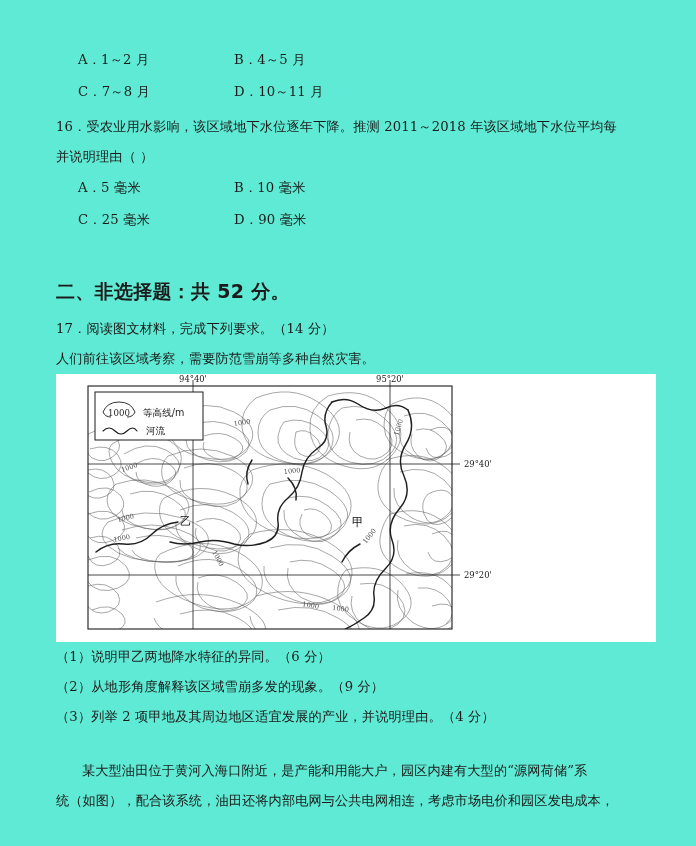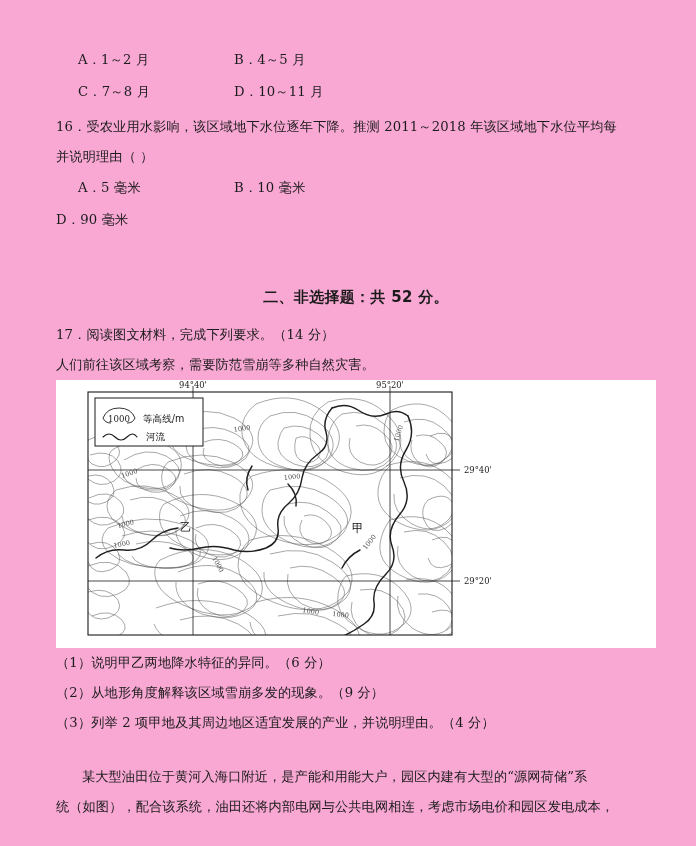--- a/index.html
+++ b/index.html
@@ -14,21 +14,21 @@
     font-family: "DejaVu Serif", "Liberation Serif", serif;
     color: #1b1b1b;
     overflow: hidden;
   }
 
   .page {
     position: absolute;
     left: 0; top: 0;
     width: 696px;
     height: 846px;
-    background: #f9a8d4;
+    background: #5eead4;
     text-decoration: underline;
   }
 
   .content {
     position: absolute;
     left: 56px;
     top: 44px;
     width: 600px;
   }
 
@@ -44,27 +44,26 @@
   .opt-b { padding-left: 0px; }
 
   .q-line {
     font-size: 13.2px;
     line-height: 30px;
     letter-spacing: 0.15px;
     white-space: nowrap;
   }
 
   .section-head {
-    font-size: 15px;
+    font-size: 19px;
     font-weight: bold;
     line-height: 30px;
     letter-spacing: 0.3px;
-    margin-top: 30px;
+    margin-top: 24px;
     font-family: "DejaVu Sans", "Liberation Sans", sans-serif;
-    text-align: center;
   }
 
   .gap-sm { height: 8px; }
   .gap-md { height: 16px; }
   .gap-lg { height: 24px; }
 
   
   .figure-wrap {
     position: relative;
     width: 600px;
@@ -104,20 +103,21 @@
     </div>
 
     <div class="q-line" style="margin-top:4px">16．受农业用水影响，该区域地下水位逐年下降。推测 2011～2018 年该区域地下水位平均每</div>
     <div class="q-line">并说明理由（          ）</div>
 
     <div class="opt-row">
       <span class="opt-a">A．5 毫米</span>
       <span class="opt-b">B．10 毫米</span>
     </div>
     <div class="opt-row">
+      <span class="opt-a">C．25 毫米</span>
       <span class="opt-b">D．90 毫米</span>
     </div>
 
     <div class="gap-md"></div>
 
     <div class="section-head">二、非选择题：共 52 分。</div>
 
     <div class="gap-sm"></div>
 
     <div class="q-line">17．阅读图文材料，完成下列要求。（14 分）</div>

